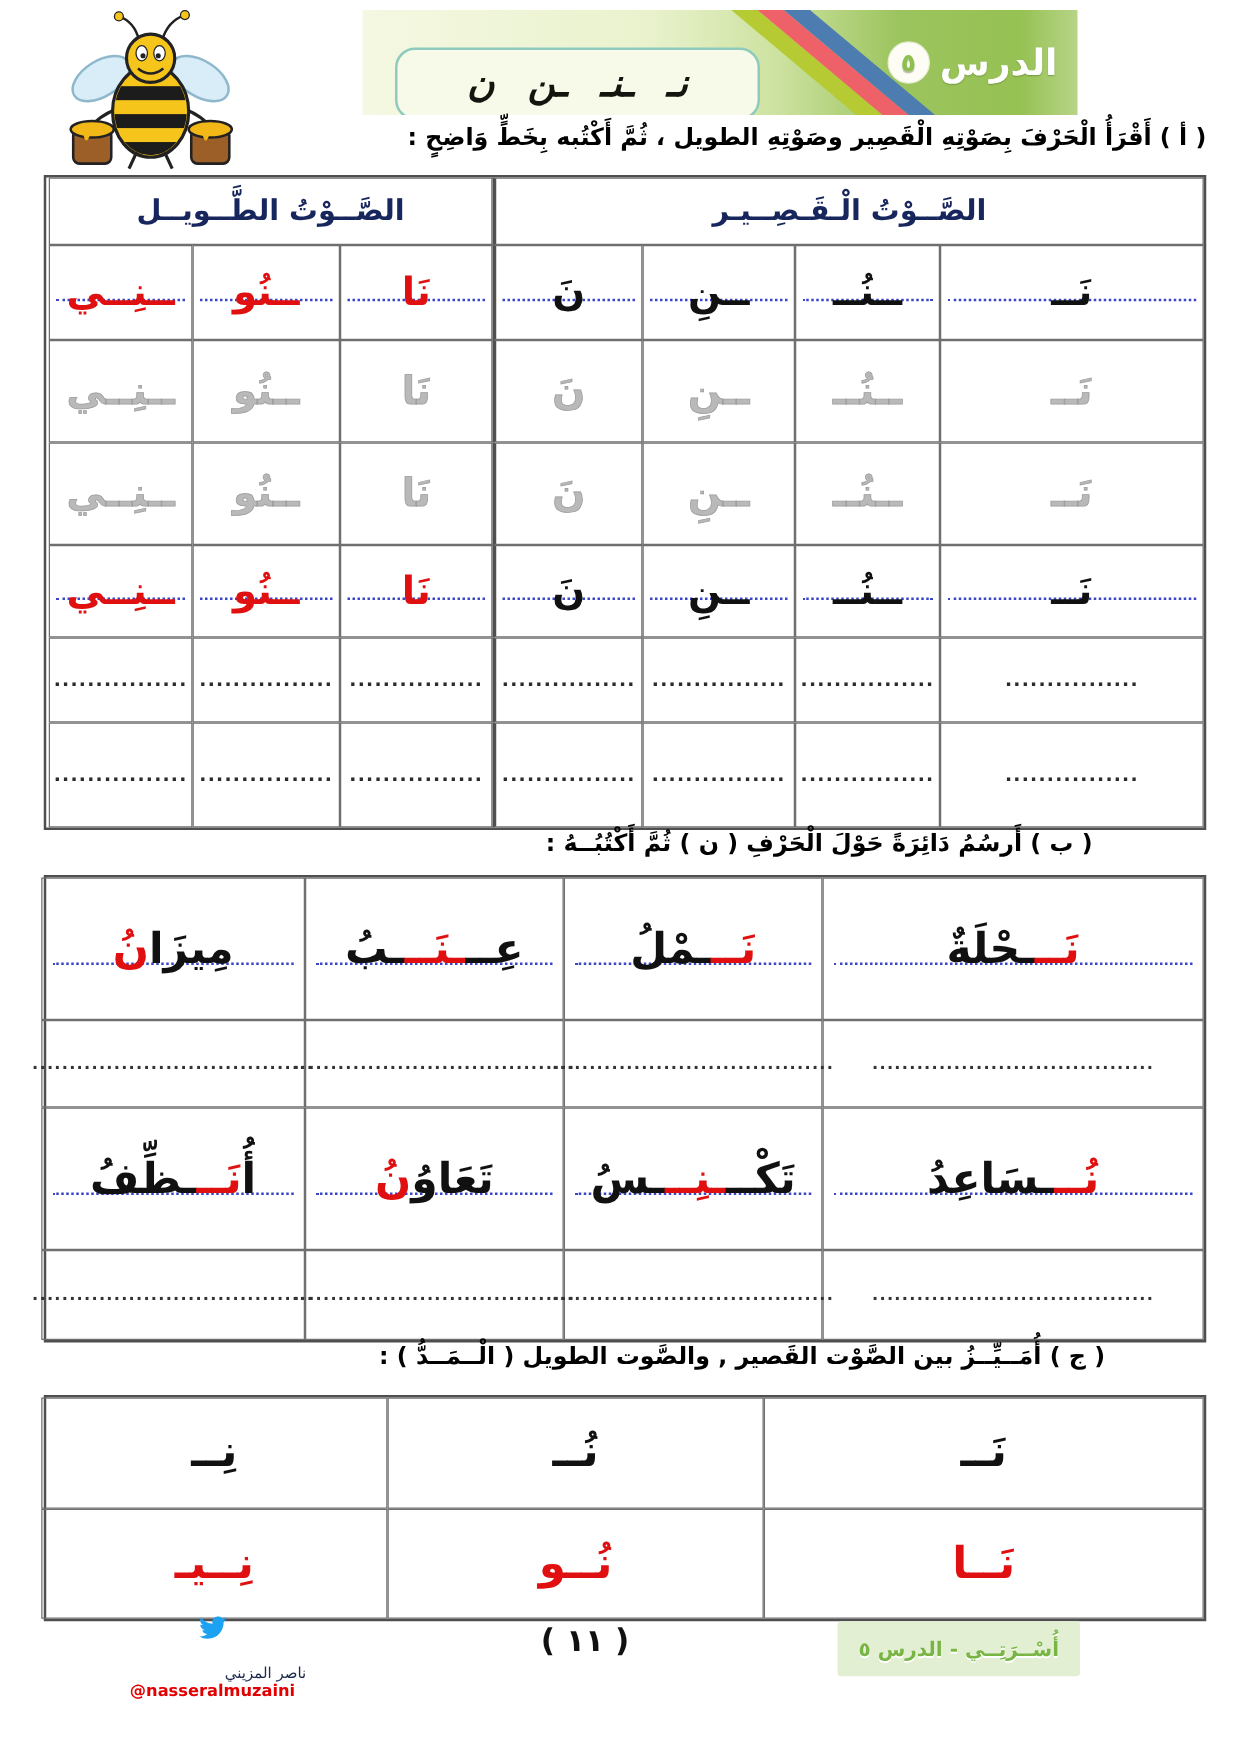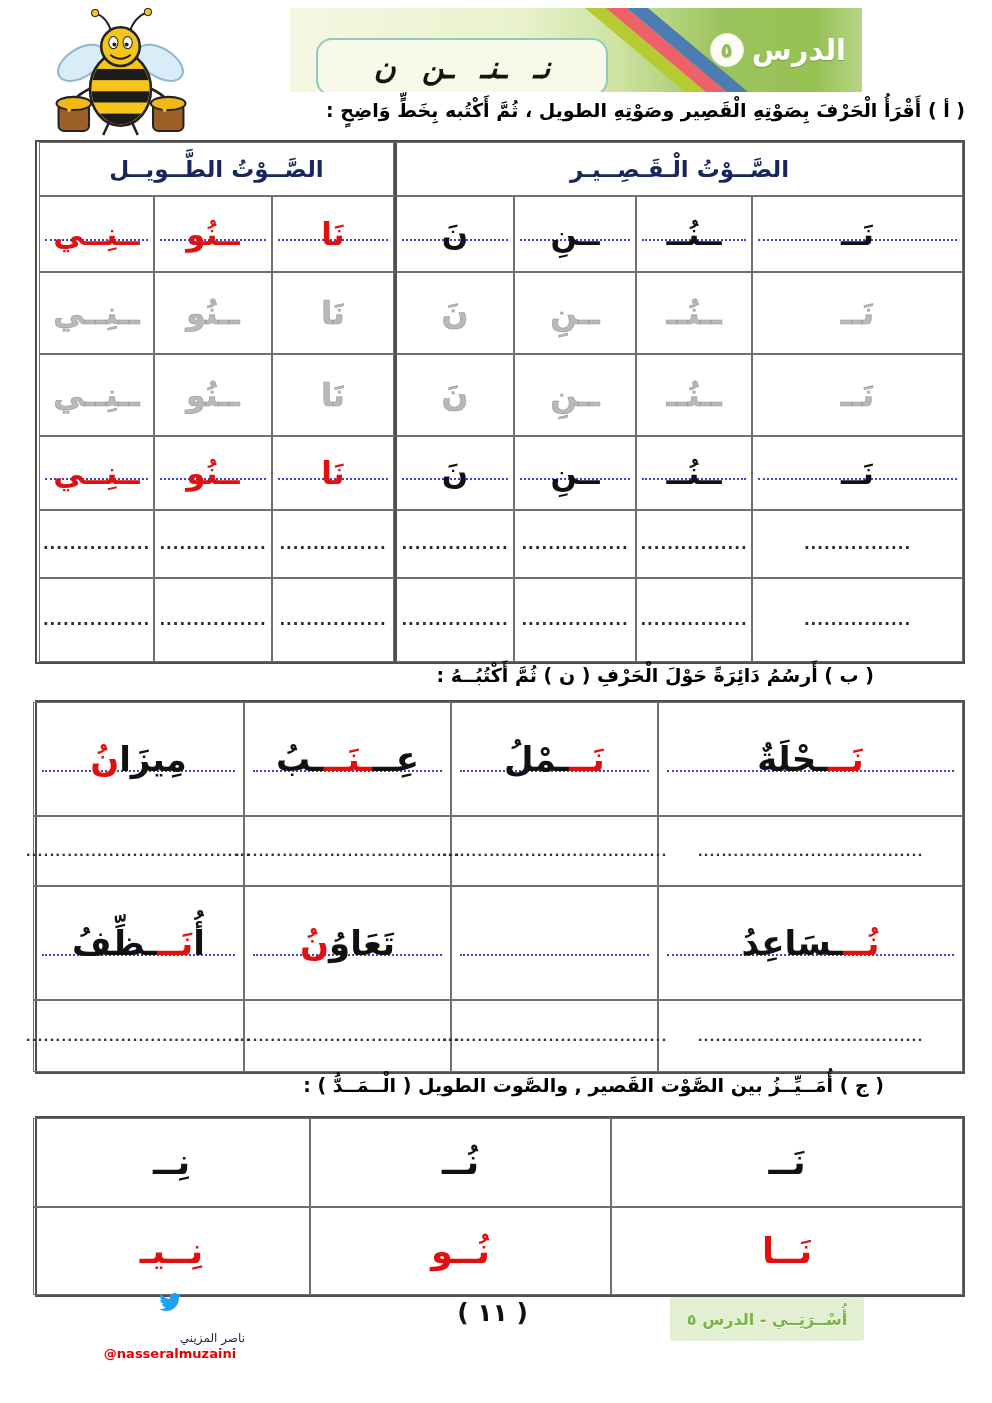--- a/index.html
+++ b/index.html
@@ -56,21 +56,21 @@
 
   
   .t3{top:1116px;grid-template-columns:352px 301px 277px;grid-template-rows:89px 88px;}
   .t3 .glyph{font-size:35px;}
 
   
   .twblock{position:absolute;left:95px;top:1293px;width:150px;text-align:center;direction:ltr;}
   .twblock svg{display:block;margin:0 auto;}
   .signature{font-size:12px;color:#1b2a4a;font-family:"DejaVu Sans",sans-serif;margin-top:18px;text-align:right;}
   .handle{font-size:13px;font-weight:bold;color:#e30000;margin-top:1px;}
-  .pagenum{position:absolute;left:408px;top:1298px;width:120px;
+  .pagenum{position:absolute;left:408px;top:1298px;width:120px;text-align:center;
            font-size:25px;font-weight:bold;color:#111;}
   .badge{position:absolute;right:128px;top:1297px;min-width:170px;height:44px;padding:0 12px;
          background:#e3efd2;color:#79b544;font-size:16px;font-weight:bold;
          display:flex;align-items:center;justify-content:center;border-radius:3px;
          text-shadow:0 1px 0 #fff;}
 </style>
 </head>
 <body>
 
 <div class="page">
@@ -271,20 +271,21 @@
     <div class="dotlong">......................................</div>
     <div class="dotlong">......................................</div>
     <div class="dotlong">......................................</div>
 
     <div>
         <div class="wline"></div>
       <div class="word"><span class="blkseg"></span><span class="redseg">نُــ</span><span class="blkseg">ـسَاعِدُ</span></div>
       </div>
     <div>
         <div class="wline"></div>
+      <div class="word"><span class="blkseg">تَكْــ</span><span class="redseg">ـنِــ</span><span class="blkseg">ـسُ</span></div>
       </div>
     <div>
         <div class="wline"></div>
       <div class="word"><span class="blkseg">تَعَاوُ</span><span class="redseg">نُ</span><span class="blkseg"></span></div>
       </div>
     <div>
         <div class="wline"></div>
       <div class="word"><span class="blkseg">أُ</span><span class="redseg">نَــ</span><span class="blkseg">ـظِّفُ</span></div>
       </div>
 

